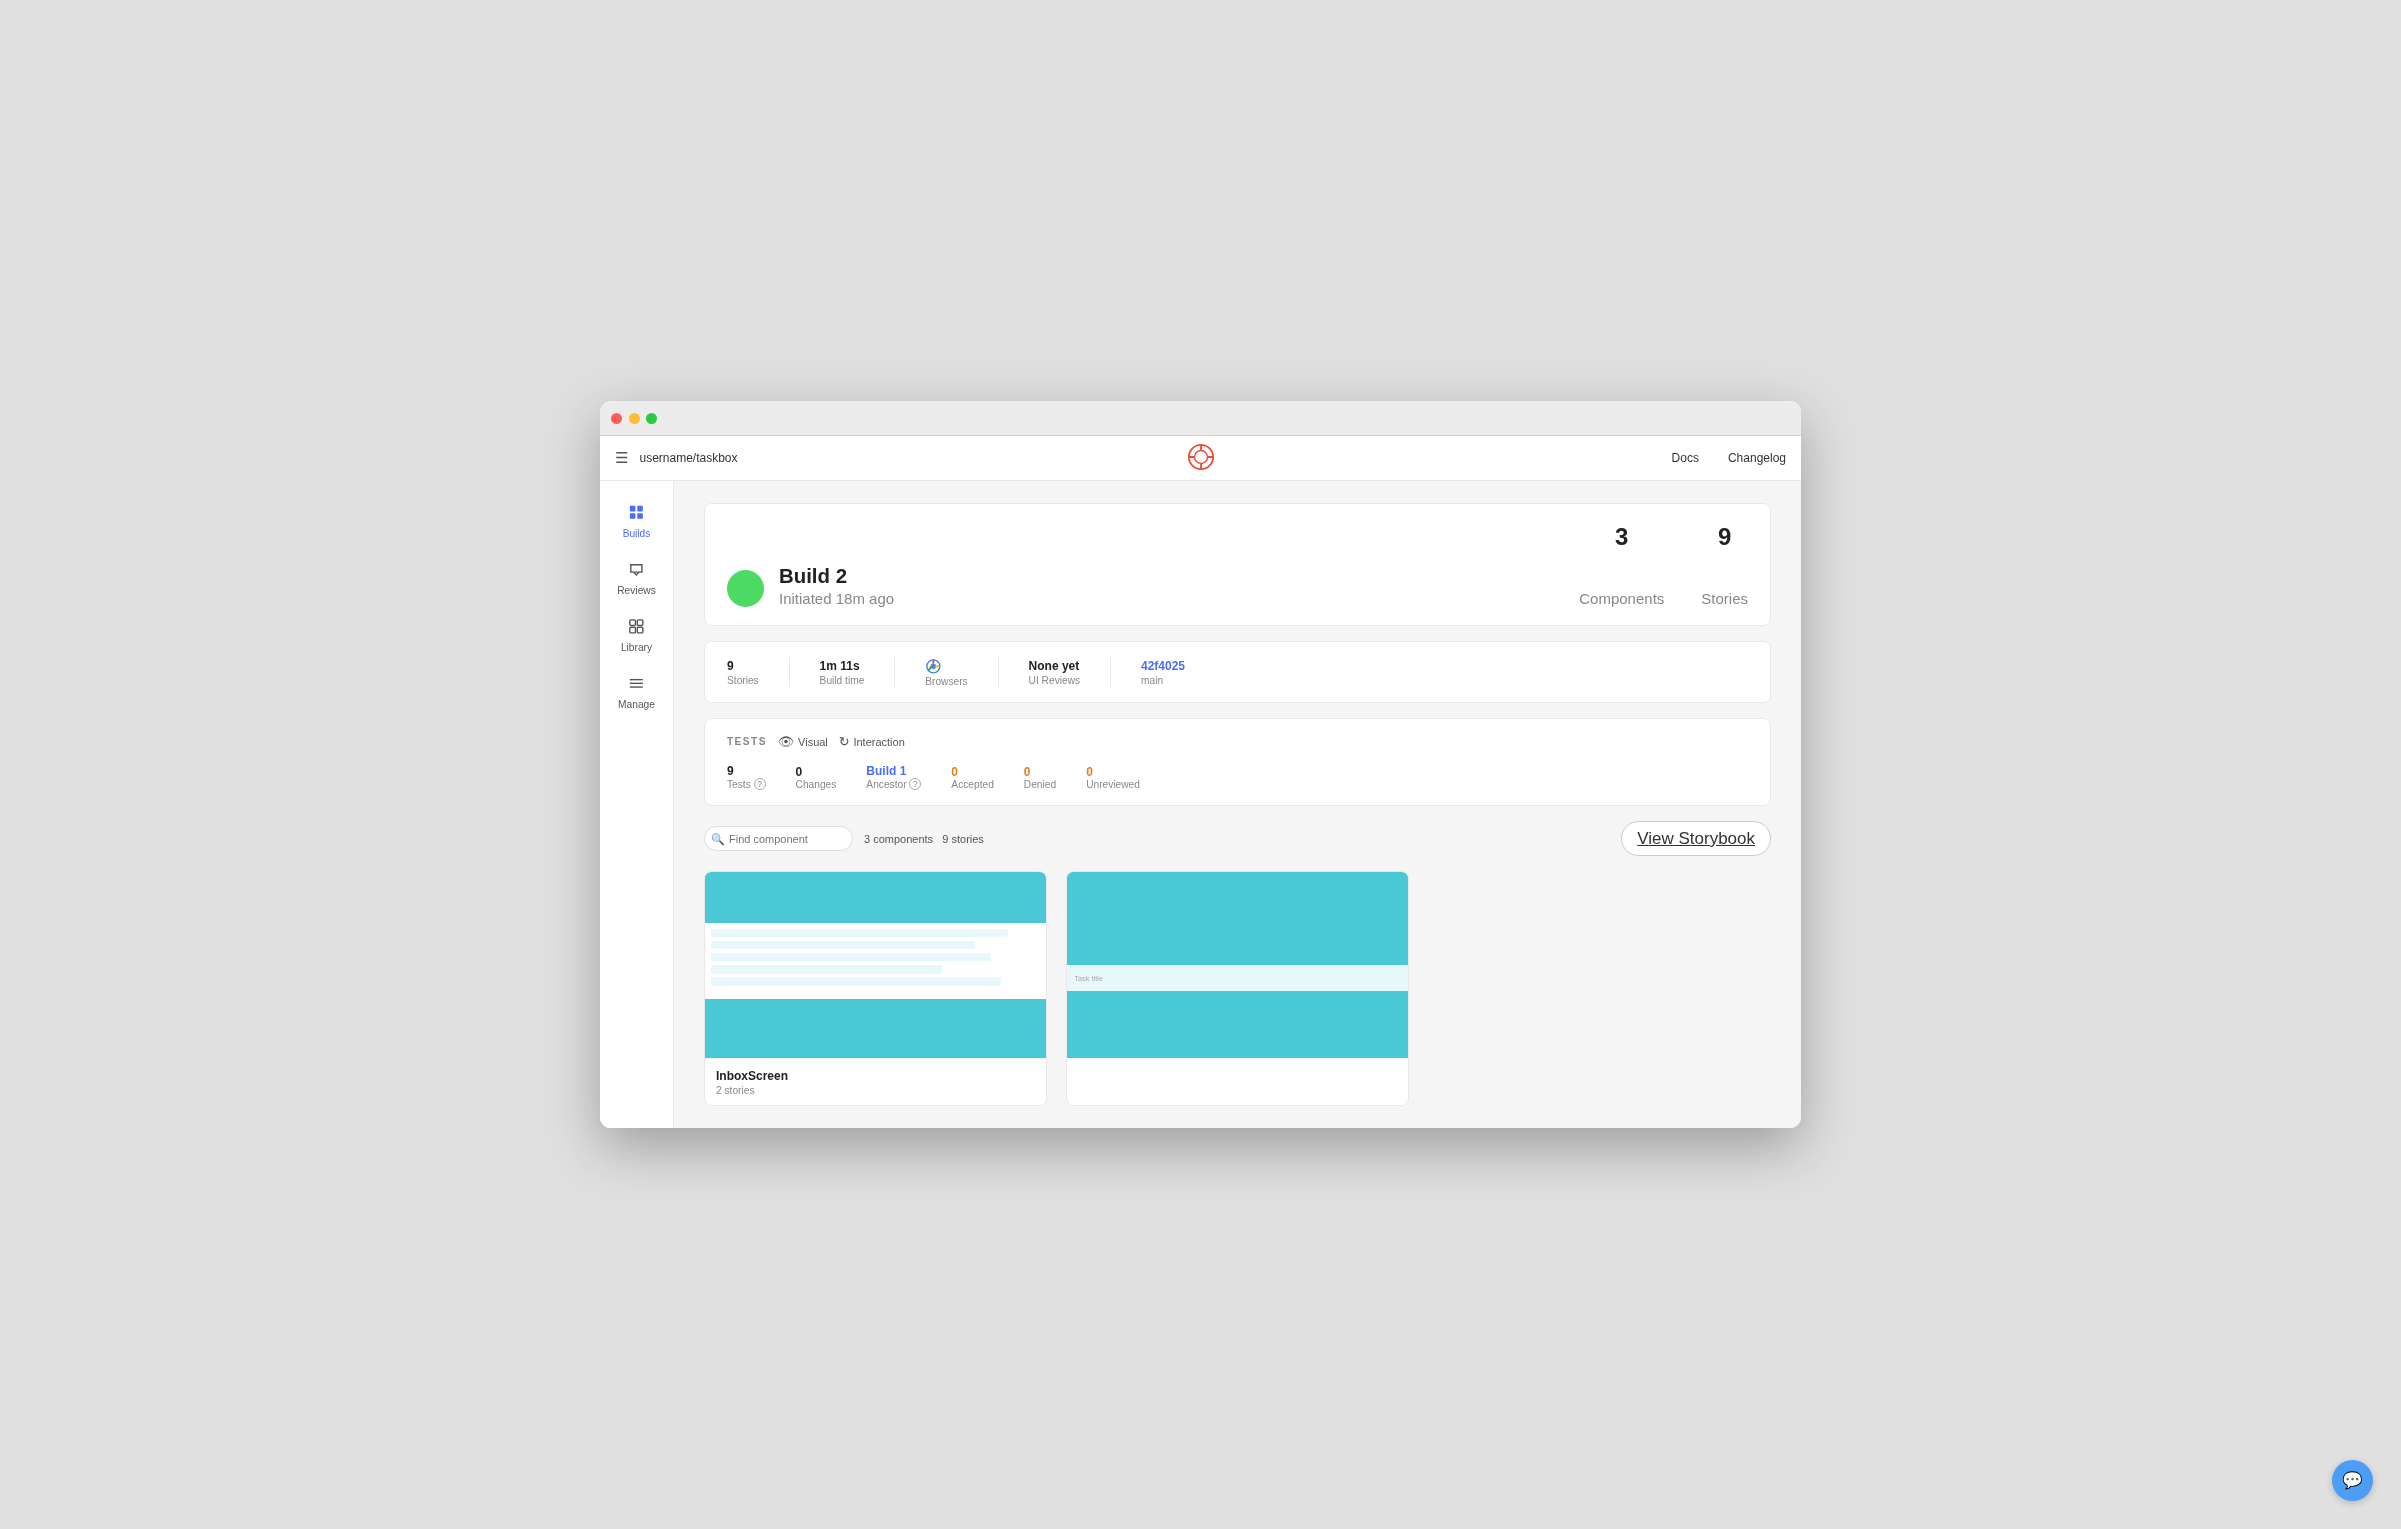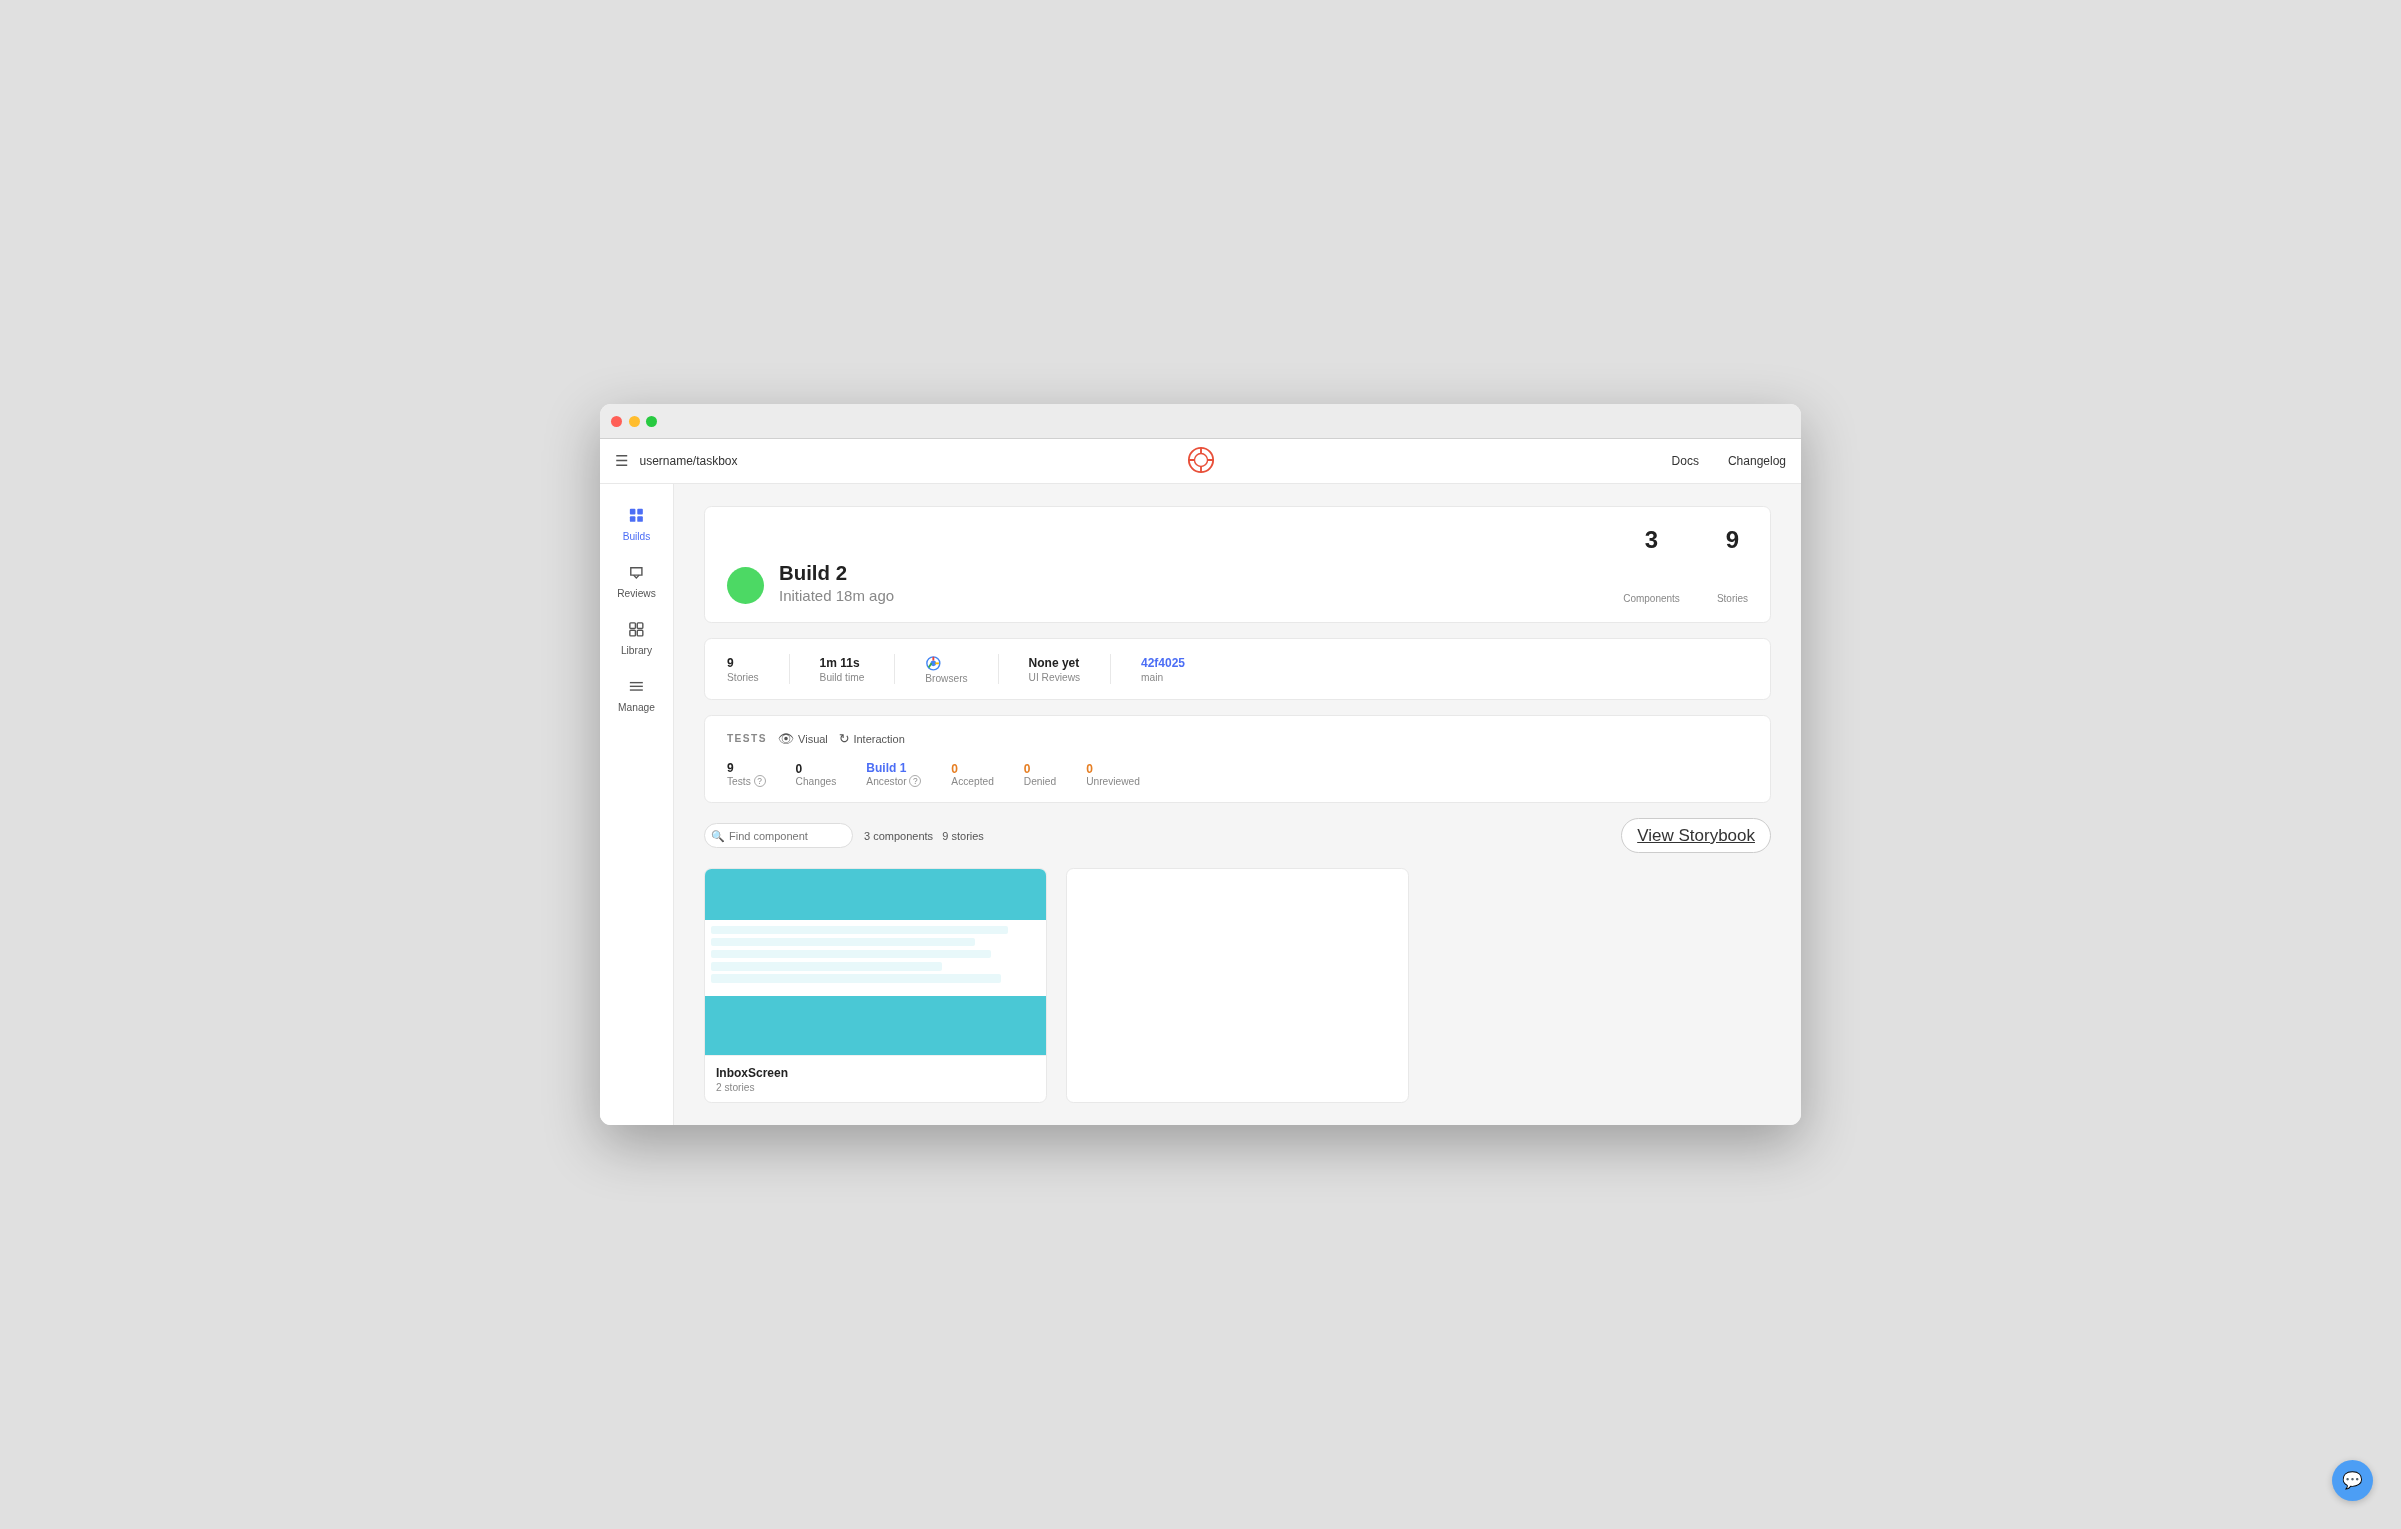--- a/index.html
+++ b/index.html
@@ -165,21 +165,21 @@
     }
     .build-stat {
       text-align: center;
     }
     .build-stat-number {
       font-size: 24px;
       font-weight: 700;
       color: #222;
     }
     .build-stat-label {
-      font-size: 10px;
+      font-size: 15px;
       color: #888;
       margin-top: 39px;
     }
 
     
     .build-details {
       background: #fff;
       border-radius: 7.4px;
       padding: 15px 22px;
       display: flex;
@@ -674,20 +674,27 @@
                 </div>
                 <div class="inbox-bottom"></div>
               </div>
               <div class="component-card-footer">
                 <div class="component-name">InboxScreen</div>
                 <div class="component-stories">2 stories</div>
               </div>
             </div>
 
             <div class="component-card">
+              <div class="task-preview component-preview">
+                <div class="task-top"></div>
+                <div class="task-middle-bar">
+                  <span style="font-size:7.4px;color:#aaa;">Task title</span>
+                </div>
+                <div class="task-bottom"></div>
+              </div>
             </div>
 
 
           </div>
         </div>
 
       </div>
     </div>
   </div>
 </div>

